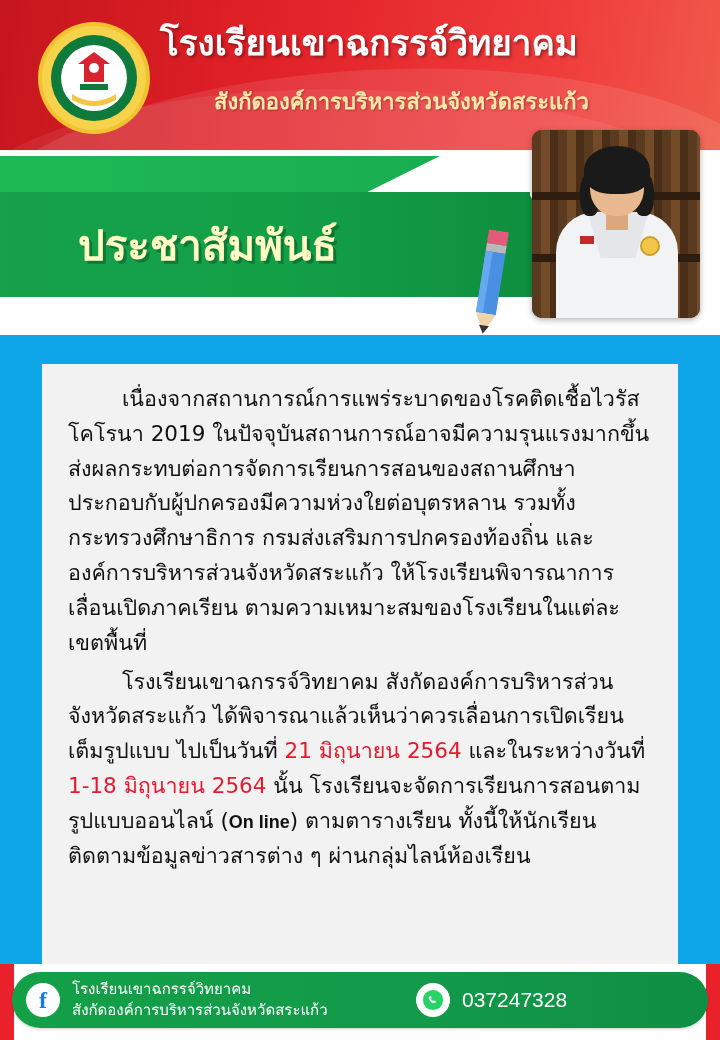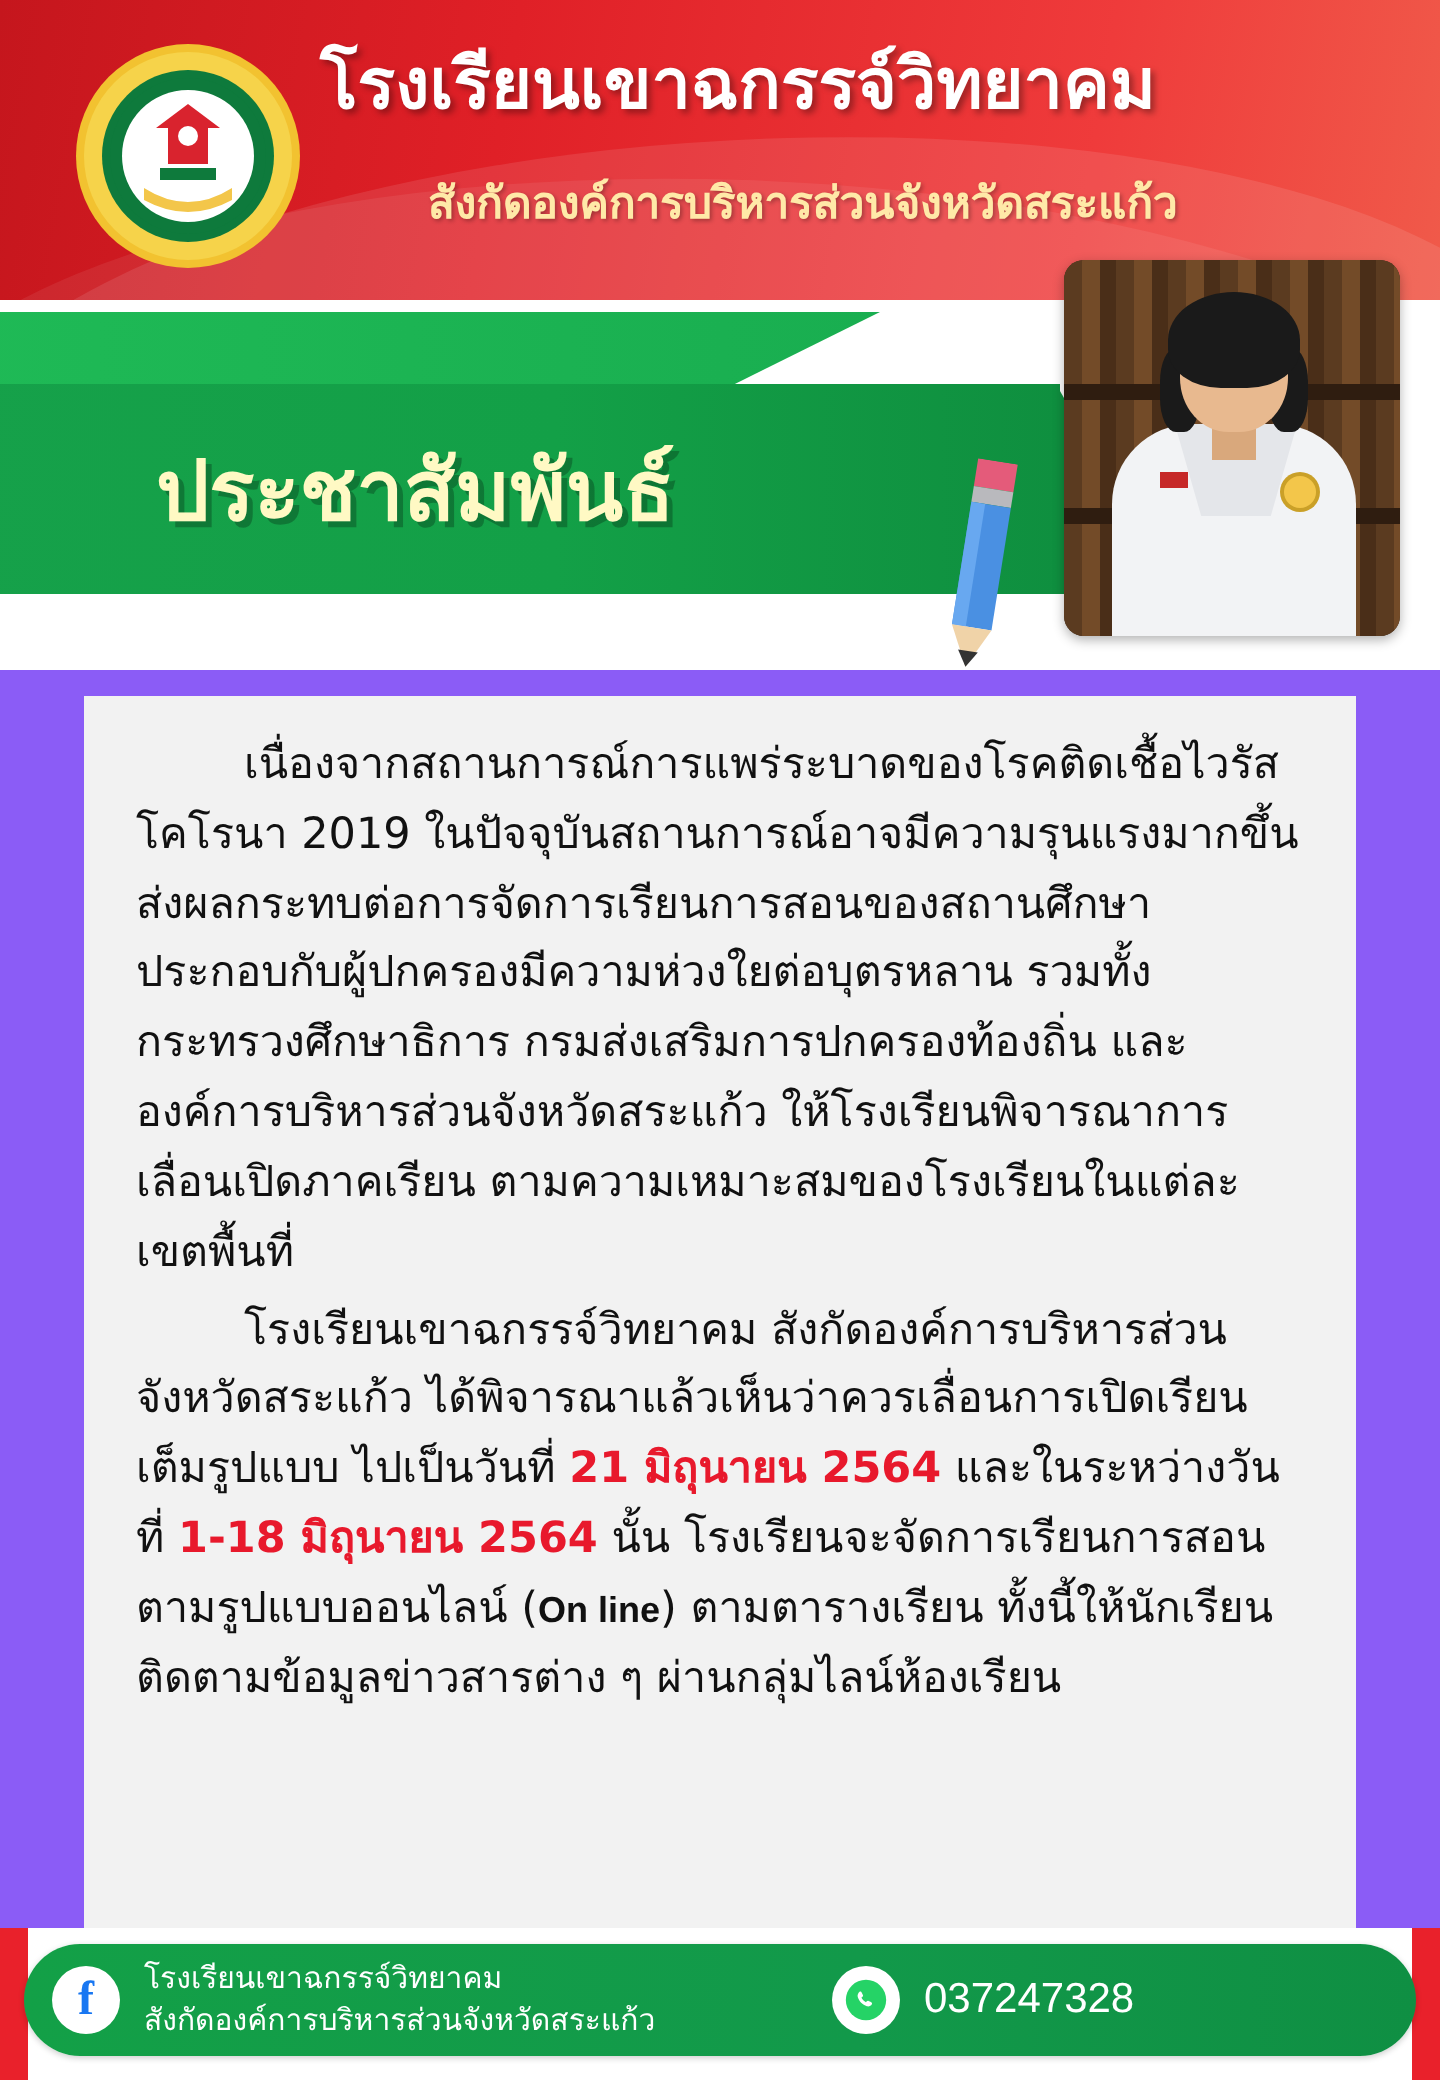--- a/index.html
+++ b/index.html
@@ -12,21 +12,21 @@
     font-family: "DejaVu Sans", sans-serif;
     background: #ffffff;
     overflow: hidden;
     position: relative;
   }
 
   .poster {
     position: relative;
     width: 720px;
     height: 1040px;
-    background: #8b5cf6;
+    background: #0ea5e9;
     overflow: hidden;
   }
 
   
   .header {
     position: absolute;
     top: 0;
     left: 0;
     width: 720px;
     height: 150px;
@@ -294,39 +294,39 @@
     text-align: right;
     font-size: 14px;
     color: #222222;
     white-space: nowrap;
   }
 
   
   .body-card {
     position: absolute;
     left: 42px;
-    top: 348px;
+    top: 364px;
     width: 636px;
     height: 620px;
     background: #f2f2f2;
     padding: 18px 26px;
     box-sizing: border-box;
   }
   .para {
     color: #111111;
     font-size: 21.5px;
     line-height: 1.62;
     text-align: left;
     margin: 0 0 2px 0;
     text-indent: 54px;
   }
   .para + .para { margin-top: 4px; }
   .hl {
     color: #e8192c;
-    font-weight: bold;
+    font-weight: normal;
   }
   .mono-en {
     font-family: Liberation Sans, sans-serif;
     font-size: 18px;
     font-weight: bold;
   }
 
   
   .footer {
     position: absolute;

